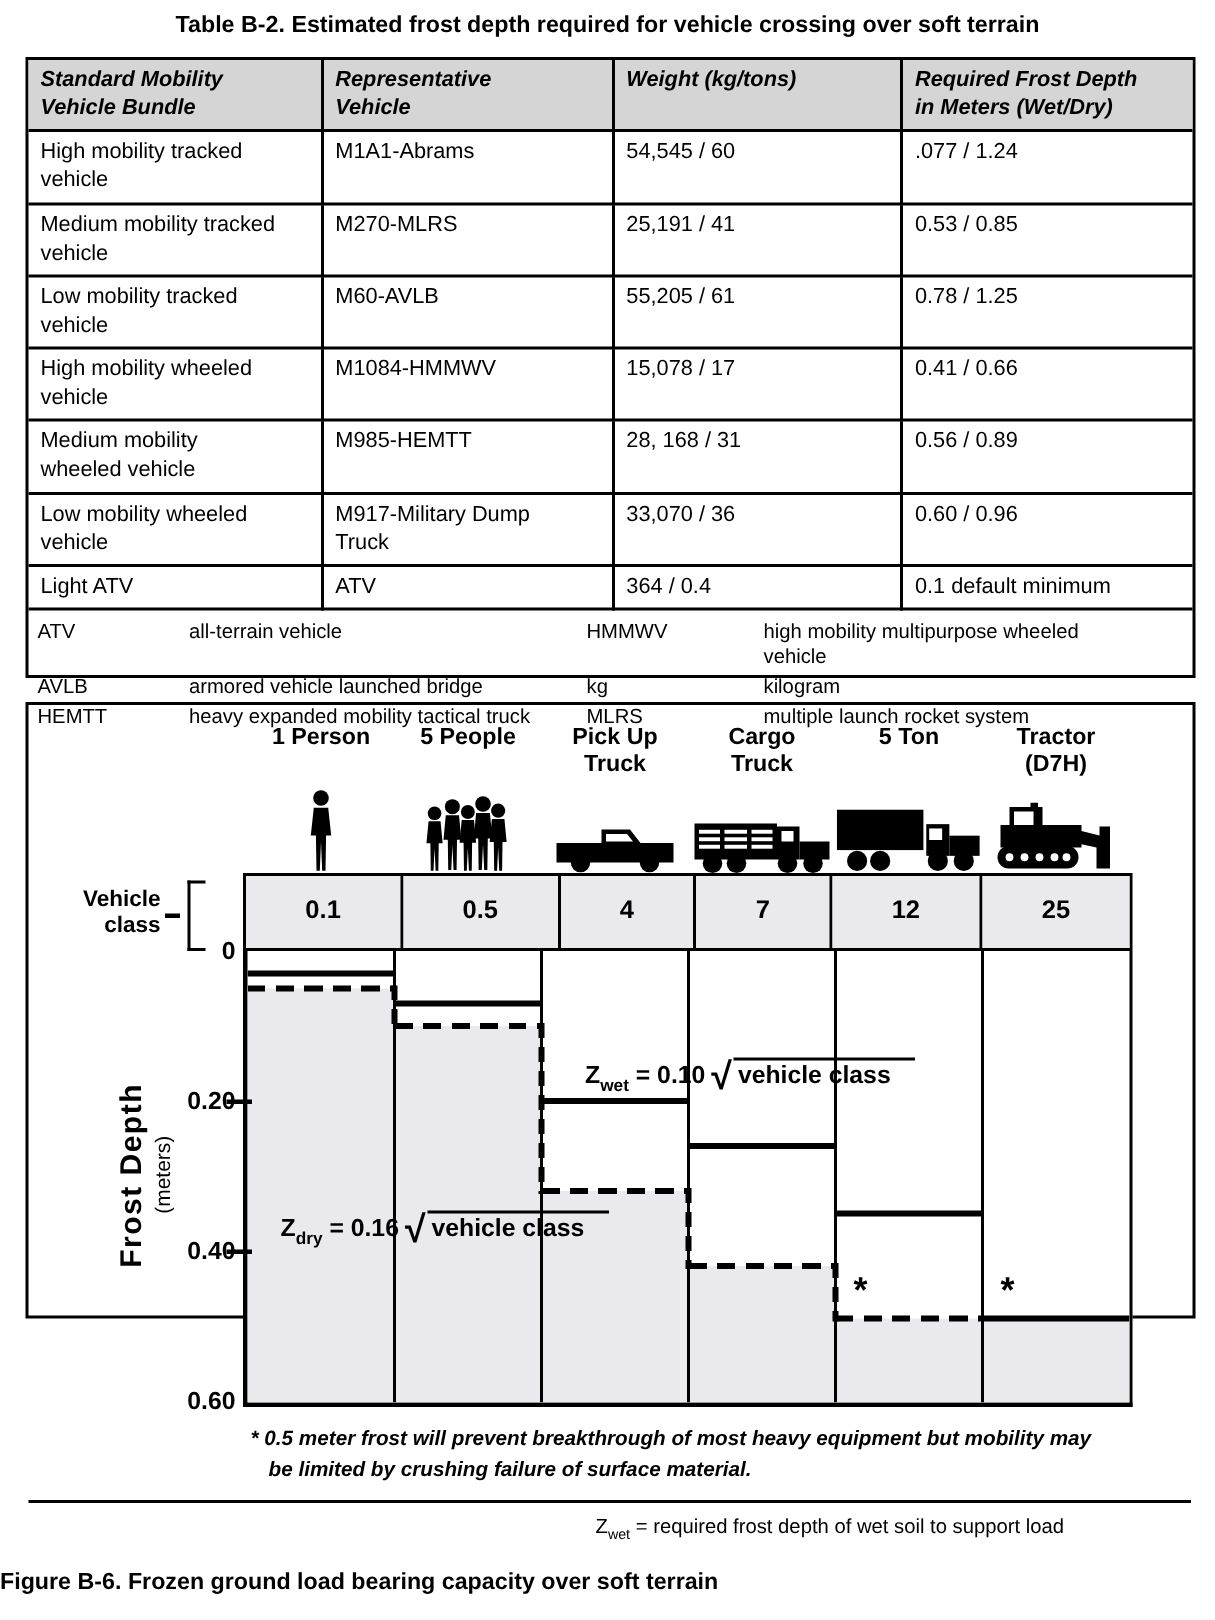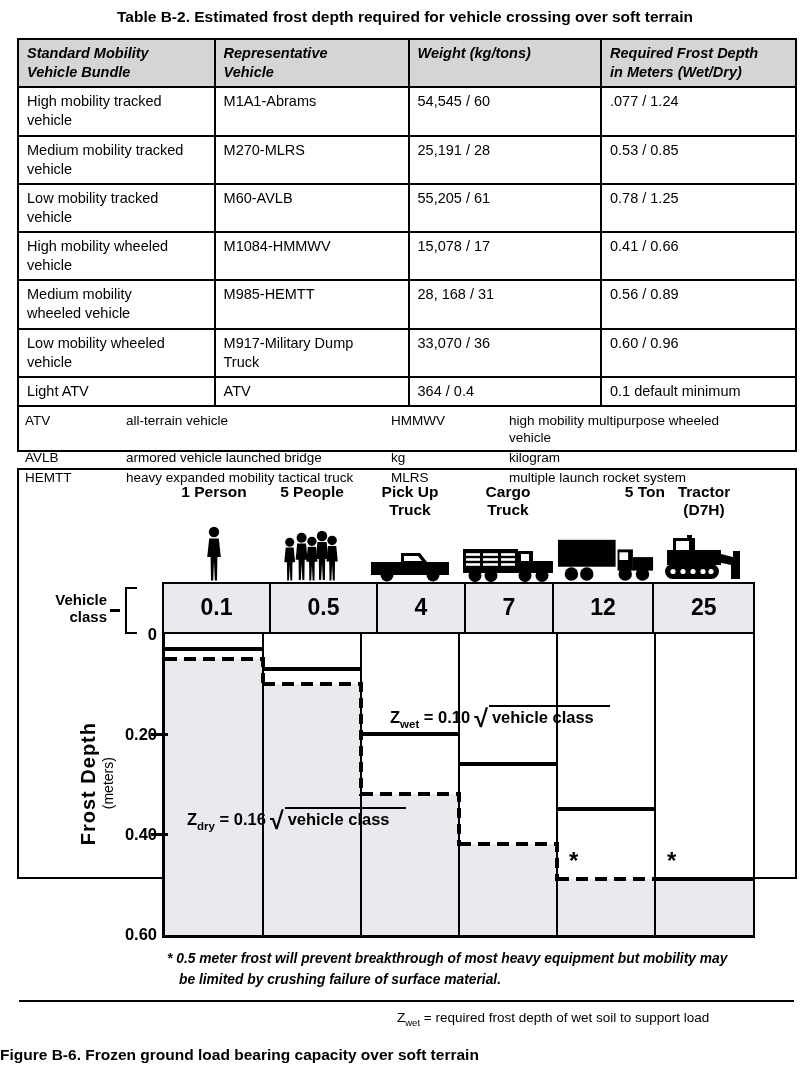--- a/index.html
+++ b/index.html
@@ -26,21 +26,21 @@
   
   .figure{position:absolute; left:17px; top:468px; width:780px; height:411px;
           border:2.5px solid #000; box-sizing:border-box;}
   .figure *{box-sizing:border-box;}
   .veh-label{position:absolute; width:118px; text-align:center; font-weight:bold;
              font-size:15.5px; line-height:1.15; white-space:pre-line; top:13px;}
   .veh-icon{position:absolute; width:98px; display:flex; justify-content:center; align-items:flex-end;}
   .band{position:absolute; left:143px; top:112px; width:593px; height:52px;
         border:2.5px solid #000; display:flex;}
   .band-cell{flex:1 1 auto; background:var(--fill,#e9e9ee); border-right:2px solid #000;
-             text-align:center; font-weight:bold; font-size:23px; line-height:46px;}
+             text-align:center; font-weight:bold; font-size:17px; line-height:46px;}
   .band-cell:last-child{border-right:none;}
   .chart{position:absolute; left:143px; top:164px; width:593px; height:304px;
          border-left:3px solid #000; border-right:2px solid #000; border-bottom:3px solid #000;
          background:#fff; overflow:hidden;}
   .chart-inner{position:relative; width:588px; height:301px;}
   .divider{position:absolute; width:2px; background:#000; top:0;}
   .fill{position:absolute; background:var(--fill,#e9e9ee);}
   .solidline{position:absolute; height:4px; background:#000;}
   .dashline{position:absolute; height:4px;
             background:repeating-linear-gradient(90deg,#000 0 12px,rgba(0,0,0,0) 12px 19px);}
@@ -103,21 +103,21 @@
             <td>High mobility tracked
 vehicle</td>
             <td>M1A1-Abrams</td>
             <td>54,545 / 60</td>
             <td>.077 / 1.24</td>
           </tr>
           <tr>
             <td>Medium mobility tracked
 vehicle</td>
             <td>M270-MLRS</td>
-            <td>25,191 / 28</td>
+            <td>25,191 / 41</td>
             <td>0.53 / 0.85</td>
           </tr>
           <tr>
             <td>Low mobility tracked
 vehicle</td>
             <td>M60-AVLB</td>
             <td>55,205 / 61</td>
             <td>0.78 / 1.25</td>
           </tr>
           <tr>
@@ -168,21 +168,21 @@
   </div>
 
   <div class="figure">
     <div id="col-labels">
         <div class="veh-label" style="left: 136px;">1 Person</div>
         <div class="veh-label" style="left: 234px;">5 People</div>
         <div class="veh-label" style="left: 332px;">Pick Up
 Truck</div>
         <div class="veh-label" style="left: 430px;">Cargo
 Truck</div>
-        <div class="veh-label" style="left: 528px; text-align: right;">5 Ton</div>
+        <div class="veh-label" style="left: 528px;">5 Ton</div>
         <div class="veh-label" style="left: 626px;">Tractor
 (D7H)</div>
       </div>
     <div id="col-icons">
         <div class="veh-icon" style="left: 146px; top: 56px; height: 56px;">
           <svg width="20" height="56" viewBox="0 0 20 56">
             <circle cx="10" cy="6" r="5.2"></circle>
             <path d="M5.2 12.5 L14.8 12.5 L16.8 31 L13.4 31 L13 54.5 L10.8 54.5 L10 35 L9.2 54.5 L7 54.5 L6.6 31 L3.2 31 Z"></path>
           </svg>
         </div>

